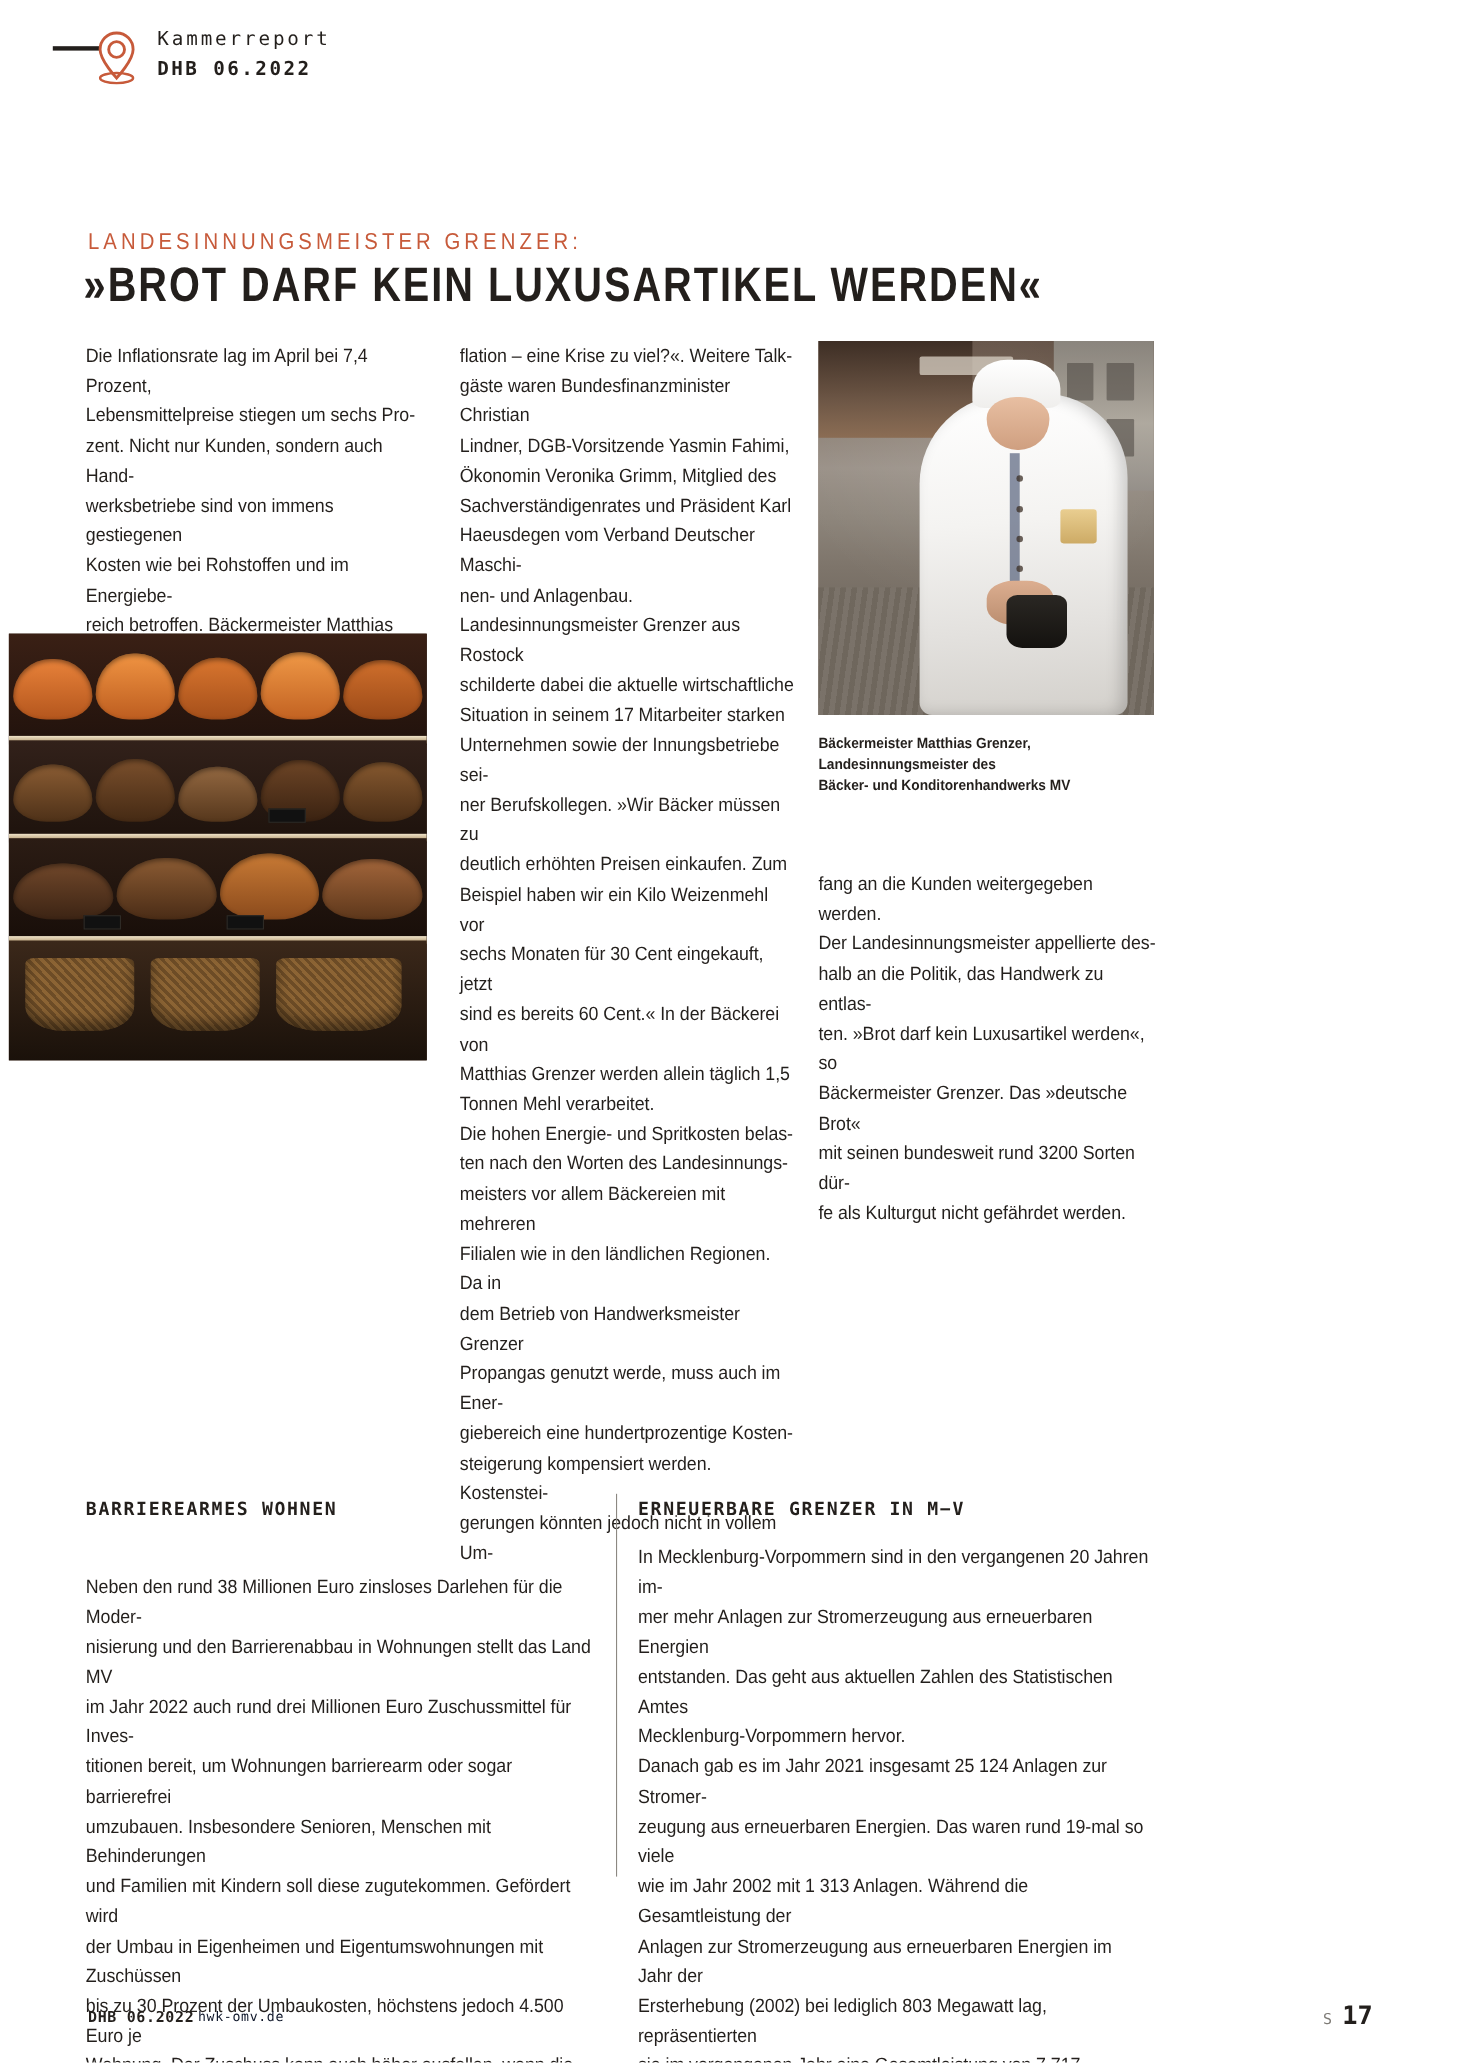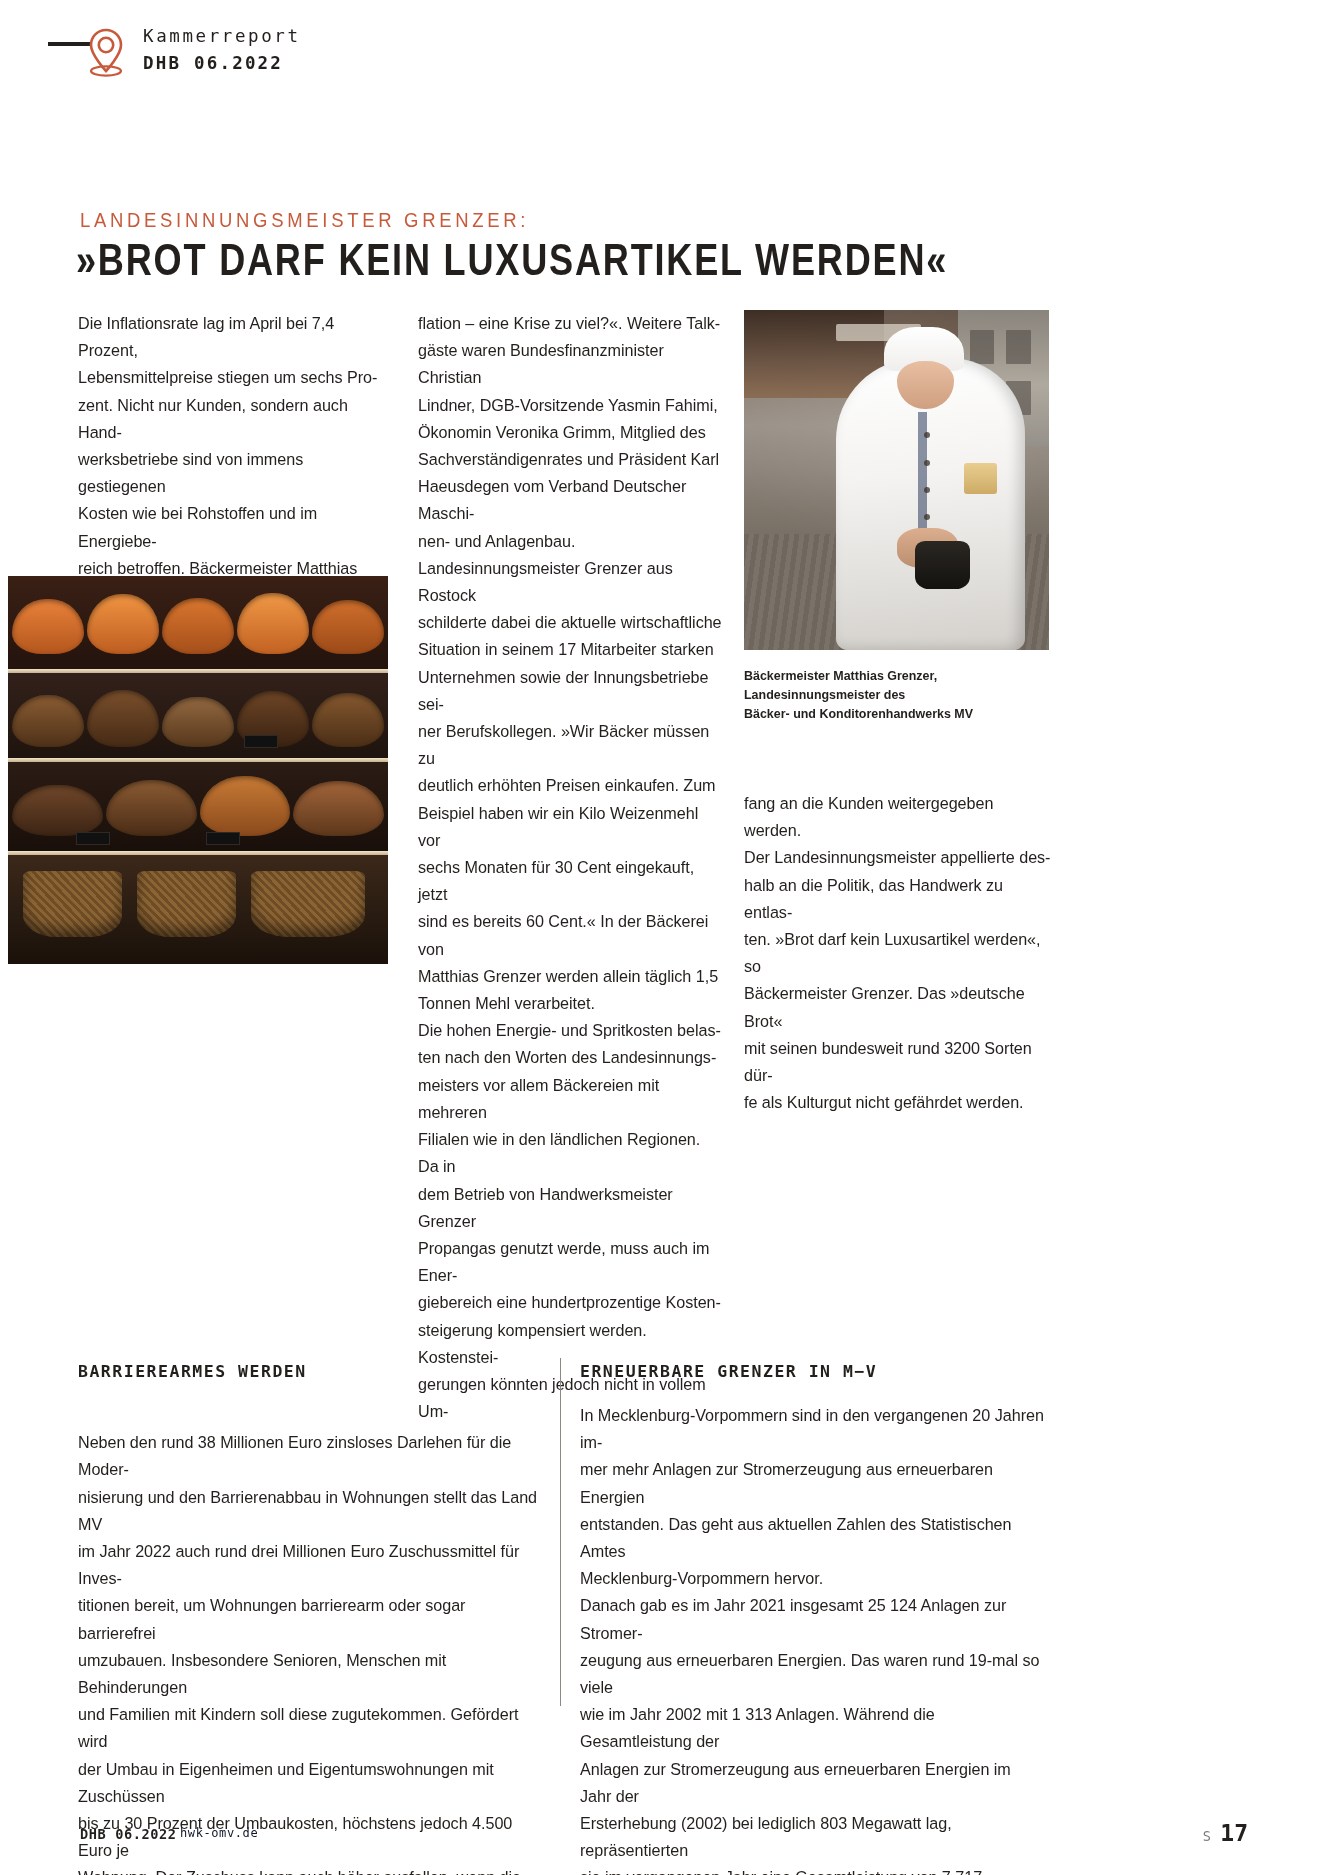--- a/index.html
+++ b/index.html
@@ -409,21 +409,21 @@
       <div class="shelf-edge" style="top:71%;"></div>
       <div class="shelf" style="top:72%;height:28%;background:linear-gradient(180deg,#3b281a,#1a110a);"></div>
       <div class="basket" style="left:4%;top:76%;width:26%;height:17%;"></div>
       <div class="basket" style="left:34%;top:76%;width:26%;height:17%;"></div>
       <div class="basket" style="left:64%;top:76%;width:30%;height:17%;"></div>
     </div>
   </div>
 
   <div class="divider"></div>
 
-  <h2 class="sec-head" id="sec-head-left">BARRIEREARMES WERDEN</h2>
+  <h2 class="sec-head" id="sec-head-left">BARRIEREARMES WOHNEN</h2>
   <h2 class="sec-head" id="sec-head-right">ERNEUERBARE GRENZER IN M−V</h2>
 
   <div class="body-col" id="sec-col-left">
     <span>Neben den rund 38 Millionen Euro zinsloses Darlehen für die Moder-
 nisierung und den Barrierenabbau in Wohnungen stellt das Land MV
 im Jahr 2022 auch rund drei Millionen Euro Zuschussmittel für Inves-
 titionen bereit, um Wohnungen barrierearm oder sogar barrierefrei
 umzubauen. Insbesondere Senioren, Menschen mit Behinderungen
 und Familien mit Kindern soll diese zugutekommen. Gefördert wird
 der Umbau in Eigenheimen und Eigentumswohnungen mit Zuschüssen

